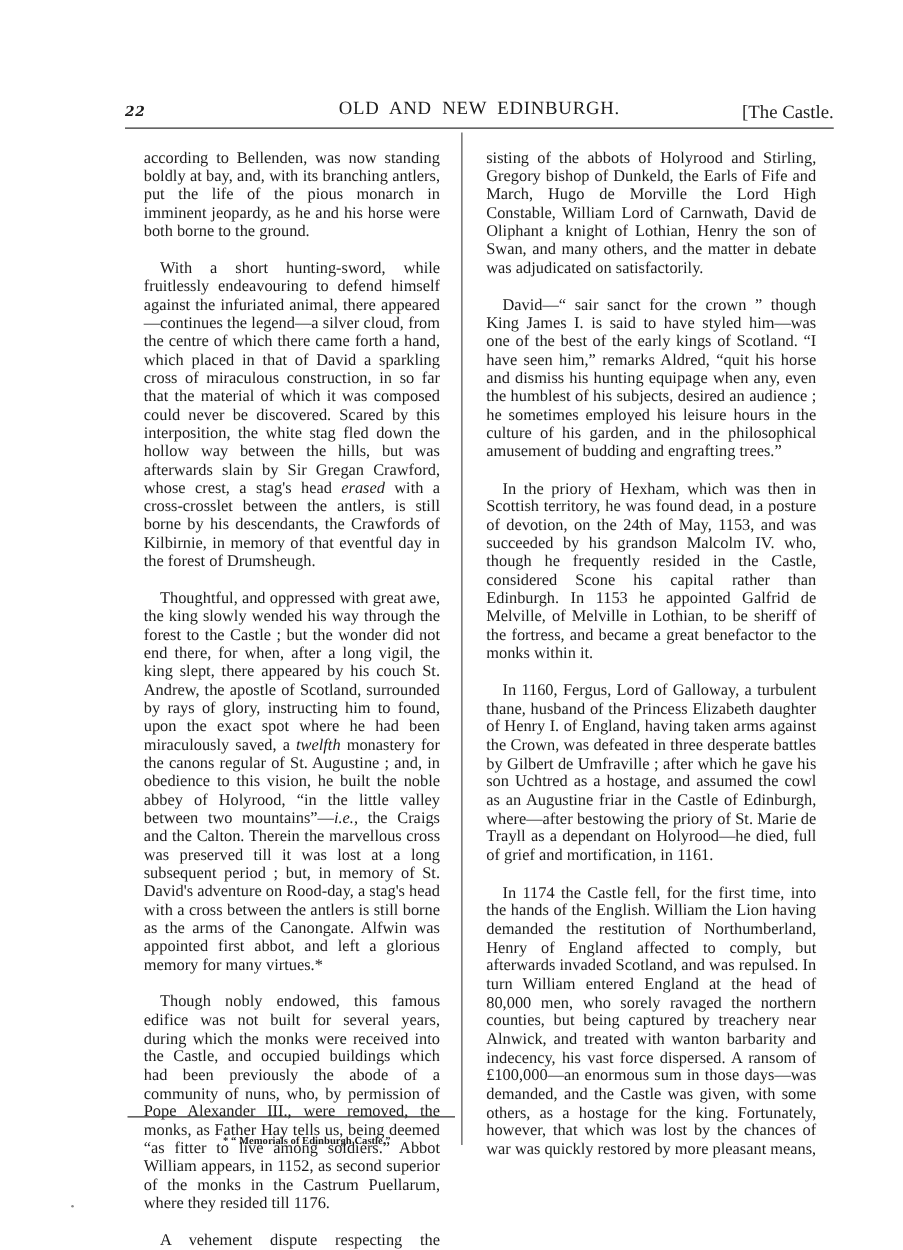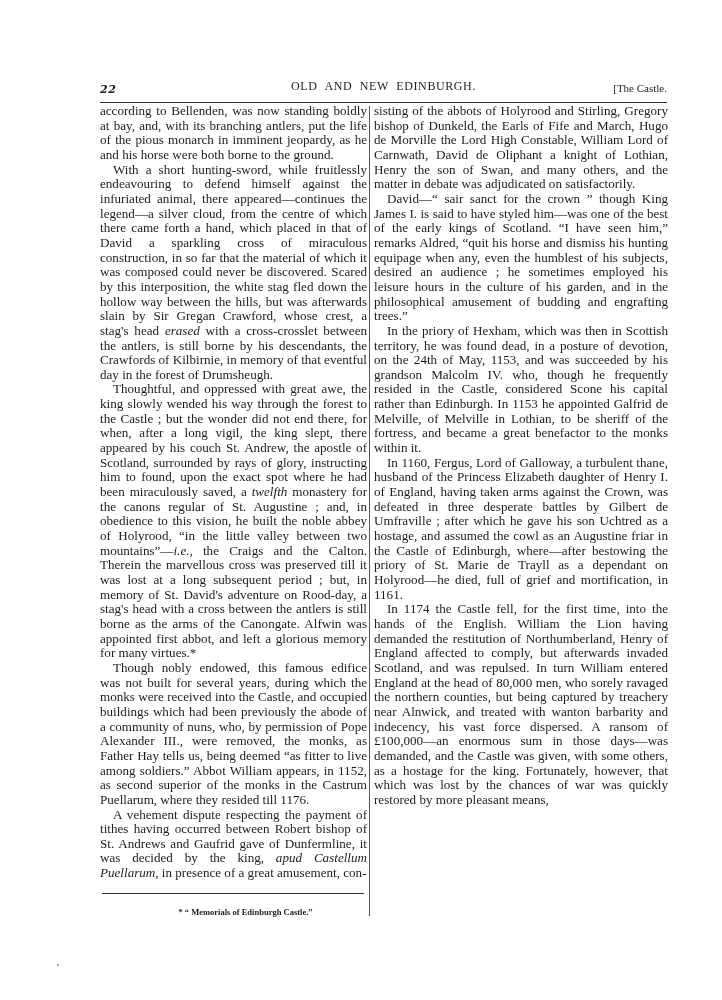--- a/index.html
+++ b/index.html
@@ -10,40 +10,40 @@
   }
   .header {
     position: absolute; left: 100px; top: 79px; width: 567px; height: 22px;
   }
   .page-num {
     position: absolute; left: 0; top: 4px; font-size: 11px; font-weight: bold;
     font-family: "DejaVu Serif", serif; letter-spacing: 0.5px; font-style: italic;
   }
   .running-title {
     position: absolute; left: 0; right: 0; top: 0; text-align: center;
-    font-size: 12px; letter-spacing: 0.6px; word-spacing: 4px;
+    font-size: 15px; letter-spacing: 0.6px; word-spacing: 4px;
   }
   .section-tag {
-    position: absolute; right: 0; top: 3px; font-size: 11px;
+    position: absolute; right: 0; top: 3px; font-size: 15px;
   }
   .header-rule {
     position: absolute; left: 100px; top: 102px; width: 567px; height: 0;
     border-top: 1.6px solid #333;
   }
   .column {
     position: absolute; top: 104px; font-size: 13.1px; line-height: 14.65px;
     text-align: justify; hyphens: none;
   }
   .col-left { left: 100px; width: 267px; }
   .col-right { left: 374px; width: 294px; }
   .col-divider {
     position: absolute; left: 369px; top: 106px; width: 0; height: 810px;
     border-left: 1px solid #555;
   }
-  .column p { margin: 0; text-indent: 13px; }
+  .column p { margin: 15px; text-indent: 13px; }
   .column p.cont { text-indent: 0; }
   .column em { font-style: italic; }
   .footnote-rule {
     position: absolute; left: 102px; top: 893px; width: 262px; height: 0;
     border-top: 1.4px solid #333;
   }
   .footnote {
     position: absolute; left: 112px; top: 907px; width: 267px;
     text-align: center; font-size: 8.5px; font-weight: bold;
     font-family: Liberation Serif, serif;

